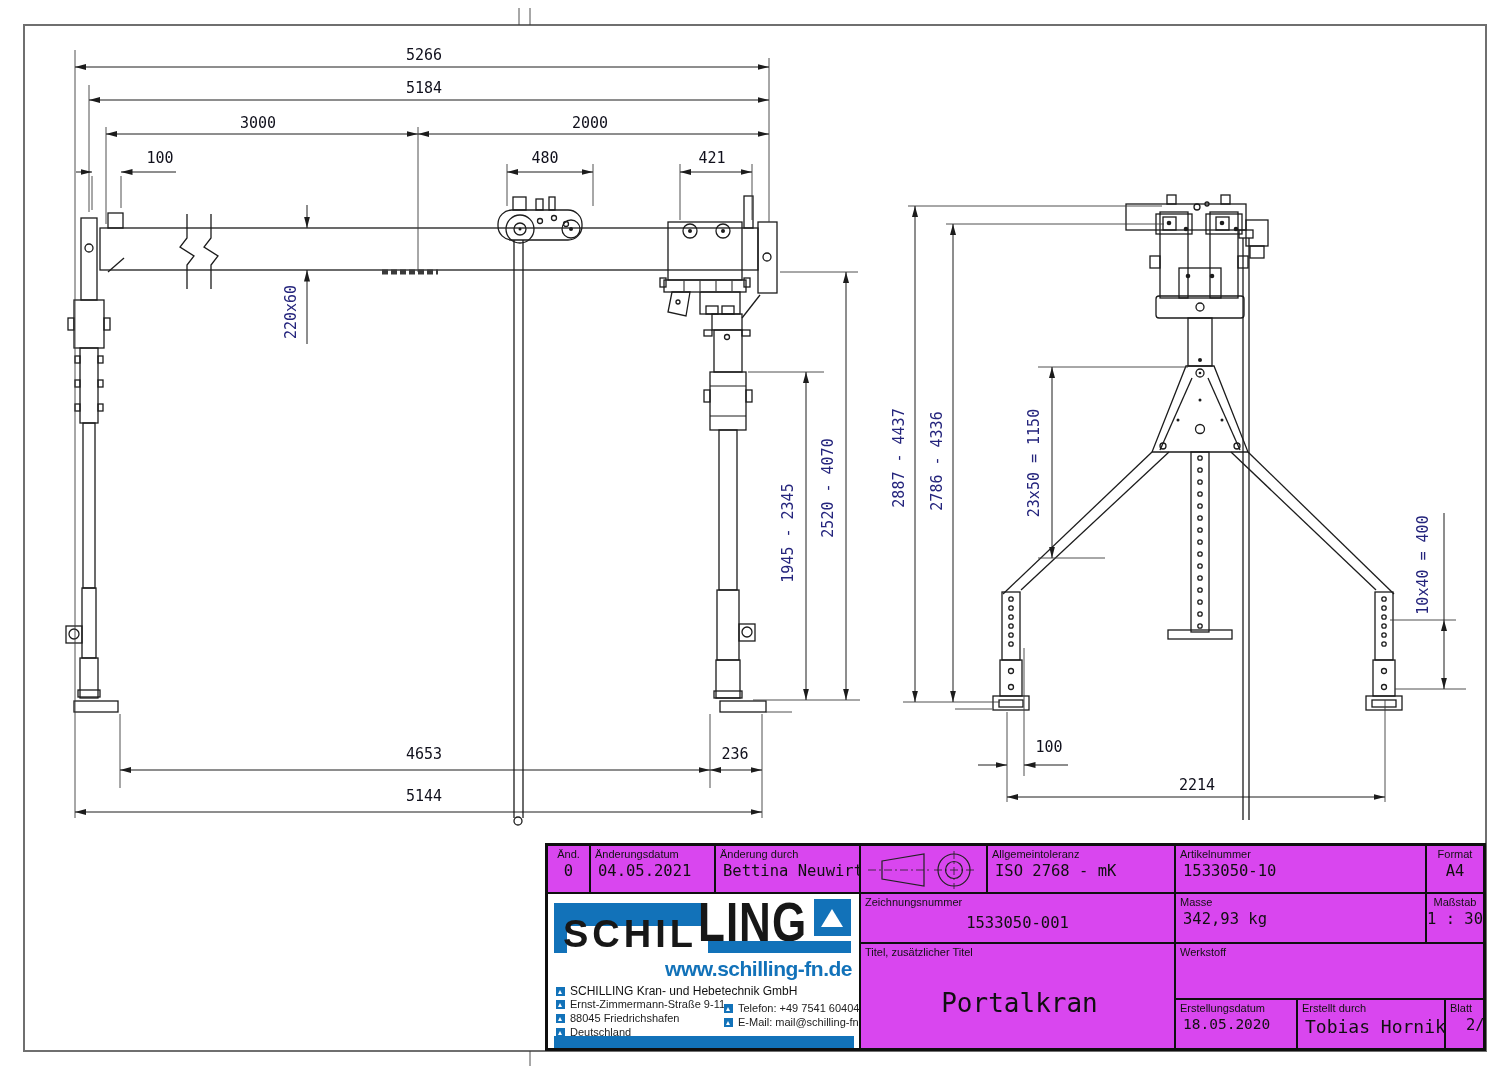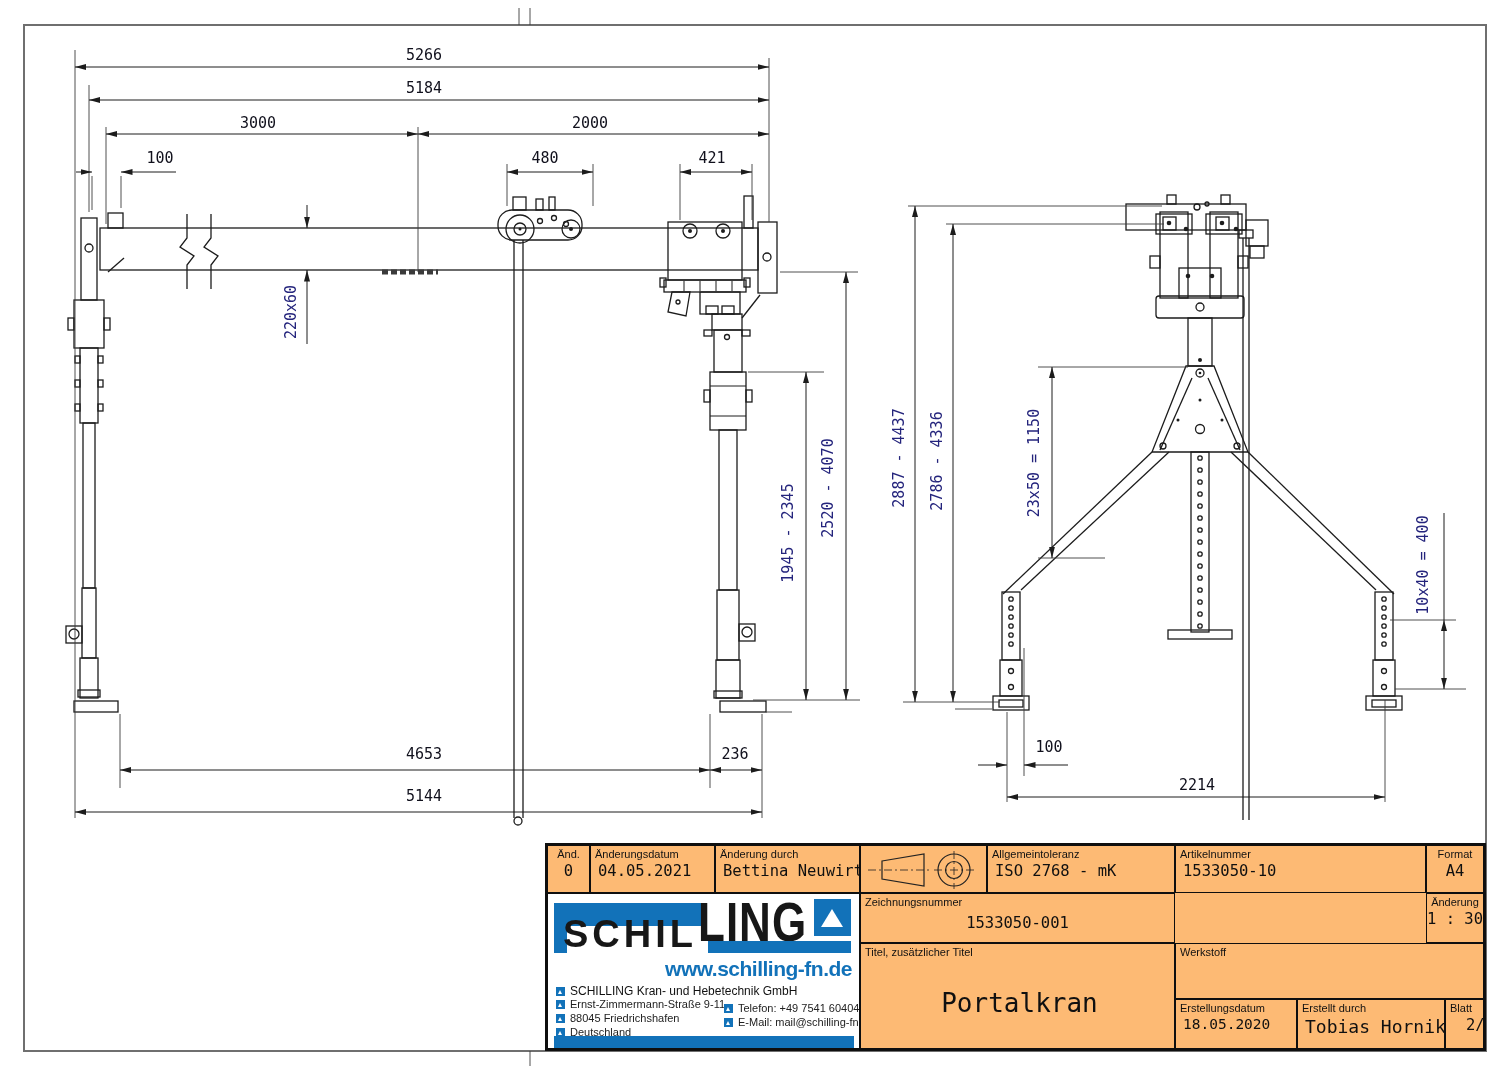--- a/index.html
+++ b/index.html
@@ -10,21 +10,21 @@
   svg.draw .thin{stroke-width:1;}
   svg.draw .ext{stroke:#3c3c3c;stroke-width:0.9;fill:none;}
   svg.draw .dim{stroke:#1c1c1c;stroke-width:1;fill:none;}
   svg.draw .rack{stroke:#3a3a3a;stroke-width:5;stroke-dasharray:6 3;fill:none;}
   svg.draw .border{stroke:#6f6f6f;stroke-width:2;fill:none;}
   svg.draw text{font:15px "DejaVu Sans Mono",monospace;fill:#10101c;stroke:none;text-anchor:middle;}
   svg.draw text.v{fill:#24247c;}
   .fillb{fill:#1c1c1c;stroke:none;}
   
   .tb{position:absolute;left:545px;top:843px;width:941px;height:208px;box-sizing:border-box;
-      border:2px solid #0f0f0f;background:#fdba74;}
+      border:2px solid #0f0f0f;background:#d946ef;}
   .cell{position:absolute;box-sizing:border-box;border:1px solid #0f0f0f;overflow:hidden;}
   .lbl{display:block;font:11px "Liberation Sans",sans-serif;color:#111;padding:2px 0 0 4px;white-space:nowrap;}
   .val{font:15.5px "DejaVu Sans Mono",monospace;color:#101010;padding:2px 0 0 7px;white-space:nowrap;}
   .val.c{text-align:center;padding-left:0;}
   .val.big{font-size:26px;margin-top:28px;text-align:center;padding-left:4px;}
   .lbl.c{text-align:center;padding-left:0;}
   
   .logo{background:#fff;}
   .lg-bar{position:absolute;background:#1272b9;}
   .lg-schil{position:absolute;left:15px;top:19px;font:bold 38px "Liberation Sans",sans-serif;
@@ -406,22 +406,26 @@
       <span class="bul"></span>
       <span>E-Mail: mail@schilling-fn.de</span>
     </div>
     <div class="lg-bar" style="left:6px;top:142px;width:300px;height:14px"></div>
   </div>
 
   <div class="cell" style="left:313px;top:48px;width:315px;height:50px">
     <span class="lbl">Zeichnungsnummer</span>
     <div class="val c" style="margin-top:4px">1533050-001</div>
   </div>
+  <div class="cell" style="left:628px;top:48px;width:251px;height:50px">
+    <span class="lbl">Masse</span>
+    <div class="val">342,93 kg</div>
+  </div>
   <div class="cell" style="left:879px;top:48px;width:58px;height:50px">
-    <span class="lbl c">Änderung</span>
+    <span class="lbl c">Maßstab</span>
     <div class="val c">1 : 30</div>
   </div>
 
   <div class="cell" style="left:313px;top:98px;width:315px;height:106px">
     <span class="lbl">Titel, zusätzlicher Titel</span>
     <div class="val big">Portalkran</div>
   </div>
   <div class="cell" style="left:628px;top:98px;width:309px;height:56px">
     <span class="lbl">Werkstoff</span>
     <div class="val"></div>

